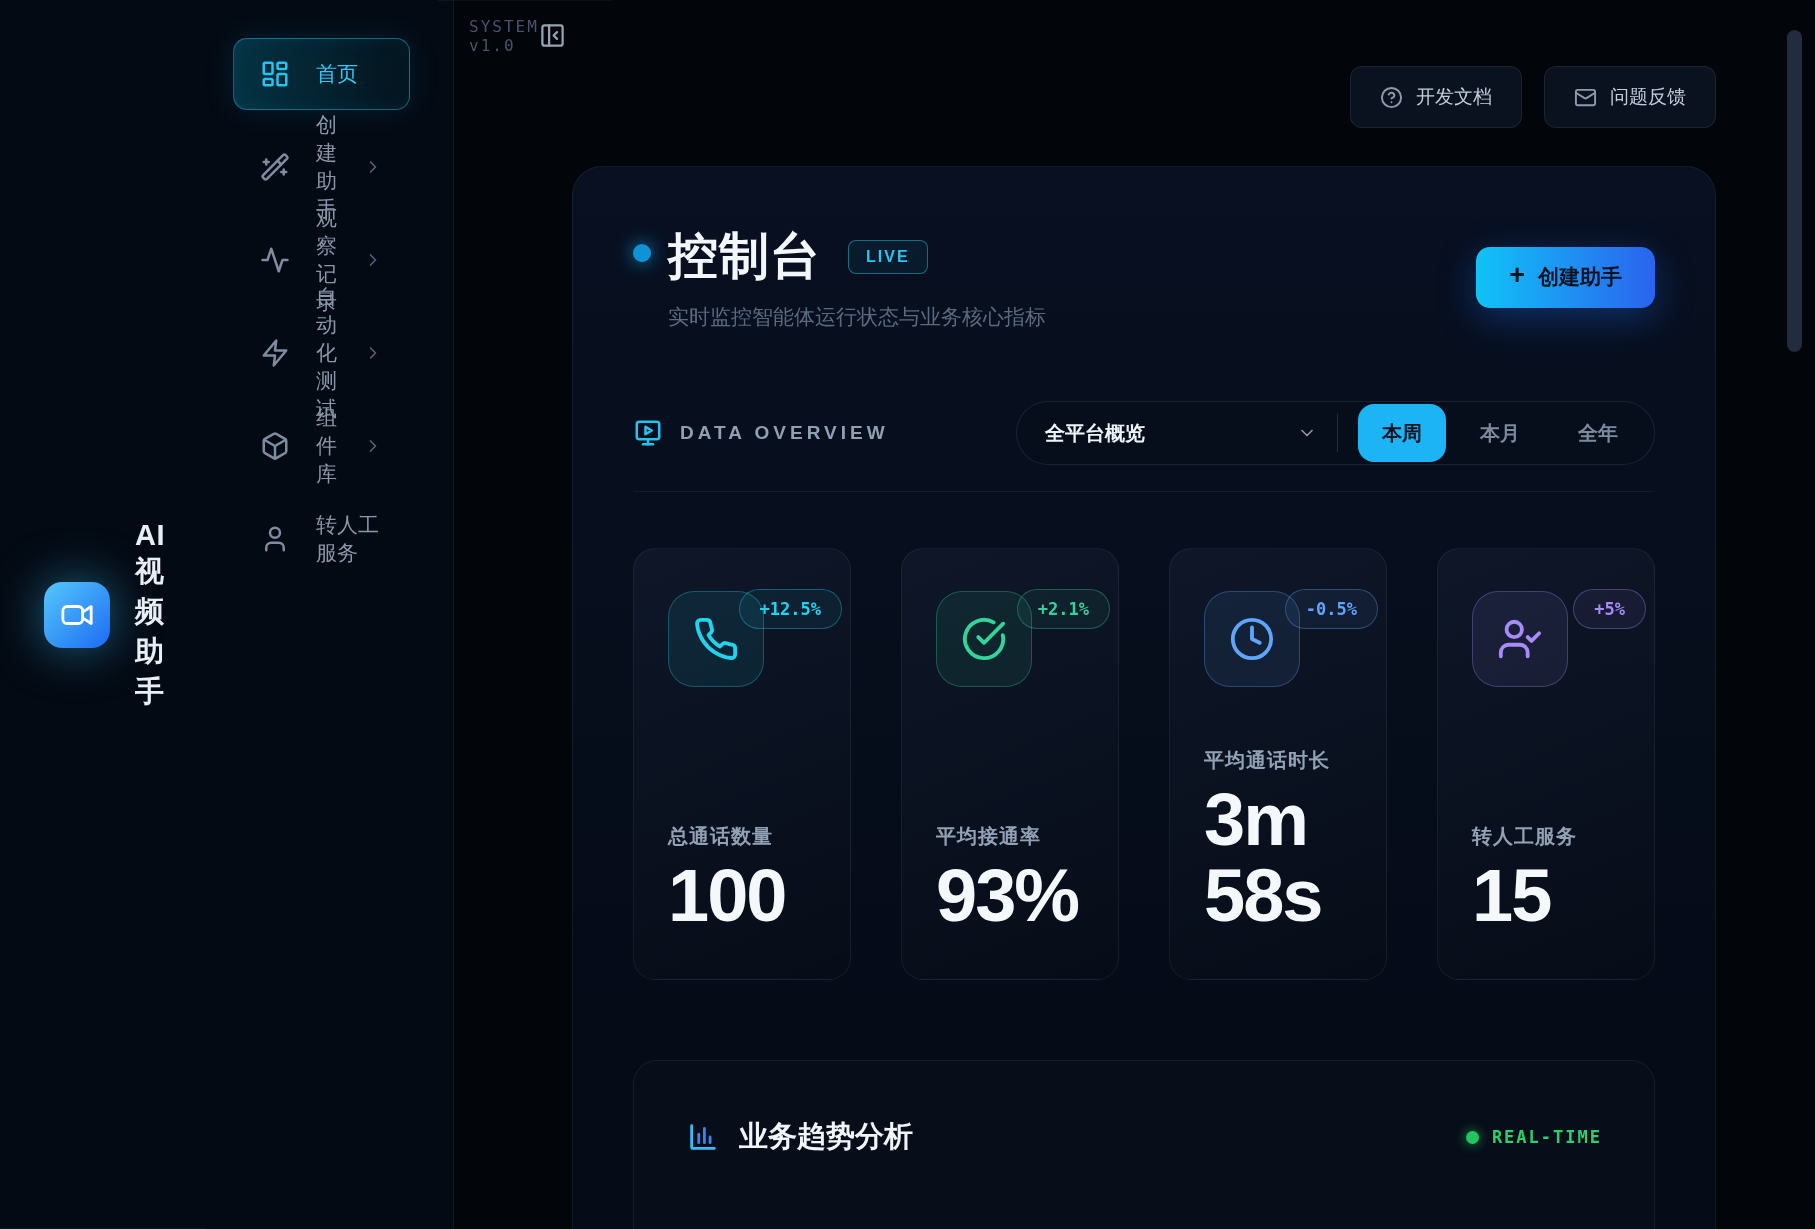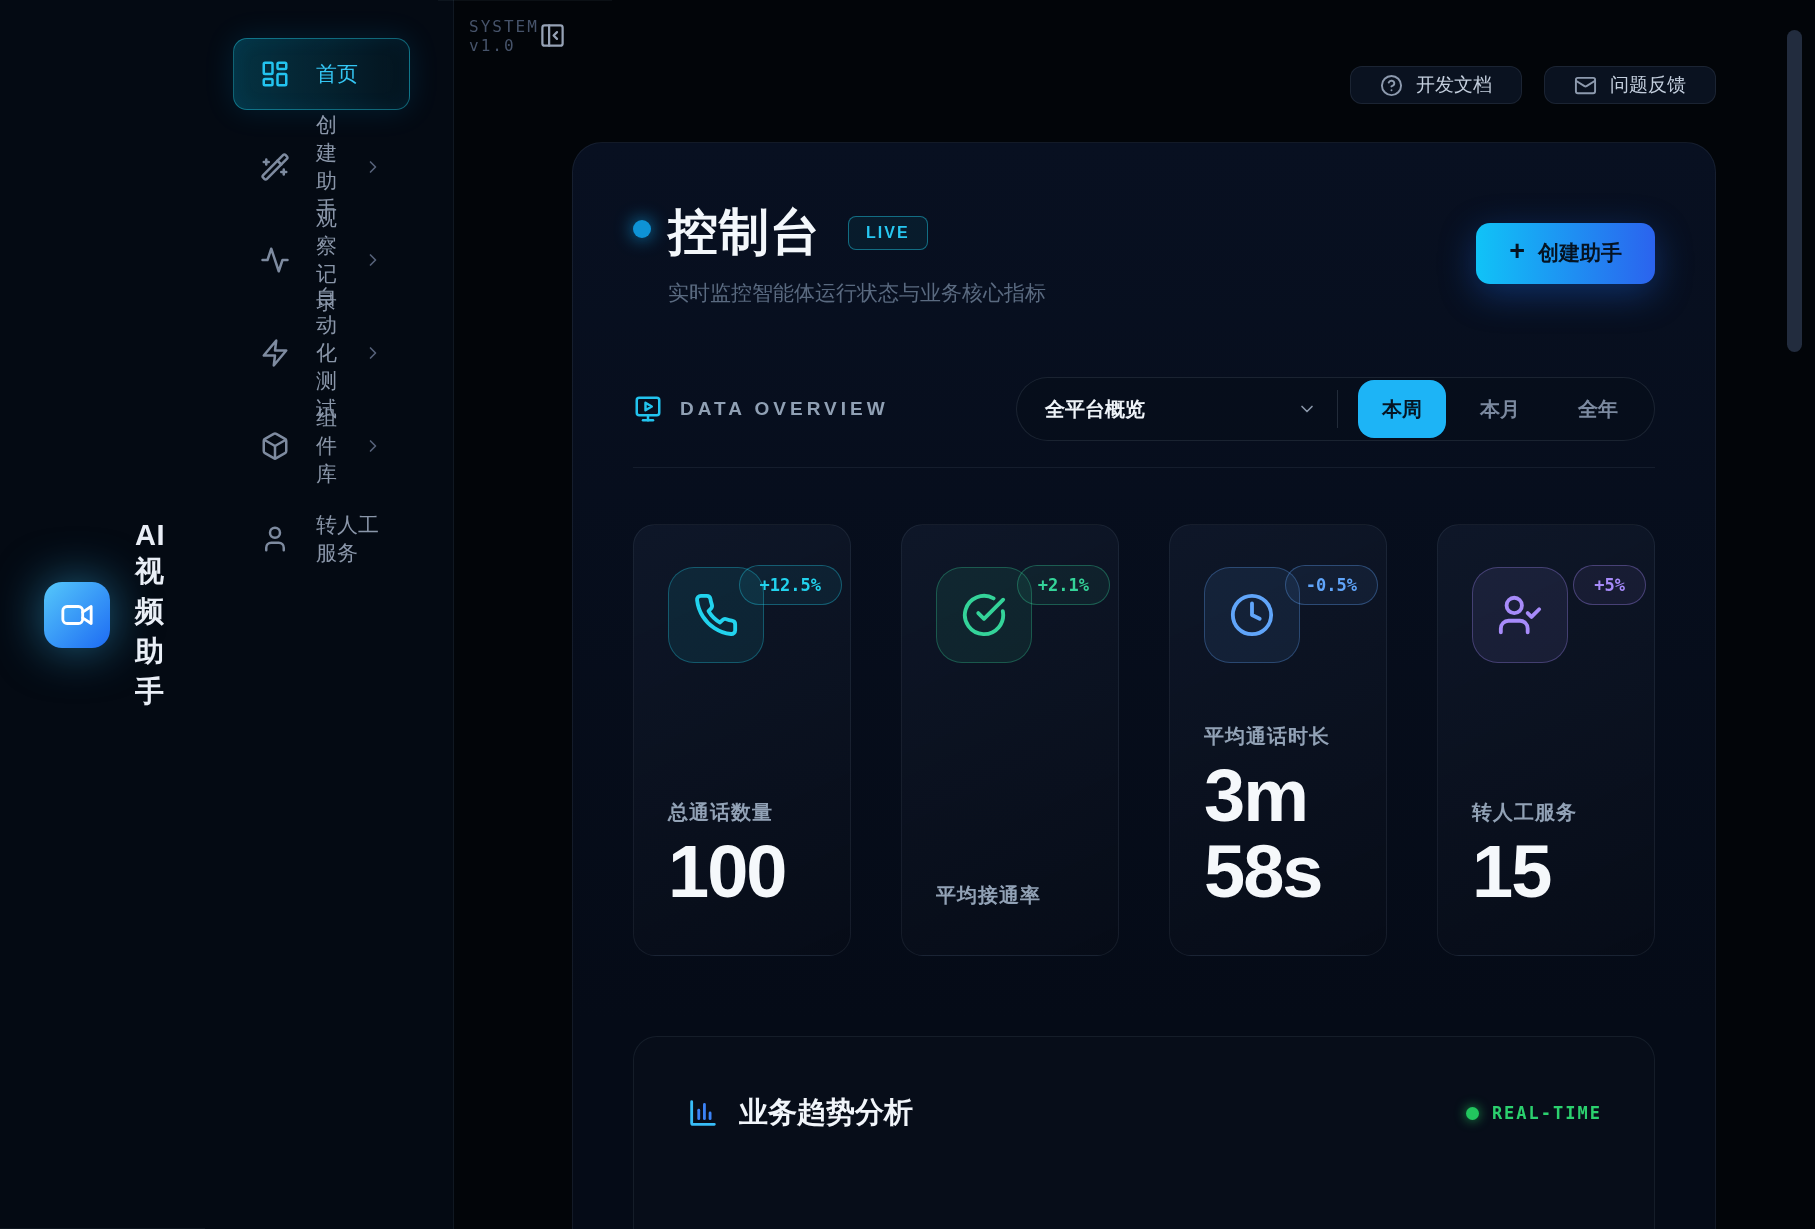--- a/index.html
+++ b/index.html
@@ -39,21 +39,21 @@
   .side-footer { display:flex; align-items:center; justify-content:space-between;
     height:70px; padding:0 46px 0 31px; border-top:1px solid rgba(148,163,184,.07); }
   .sysver { font-family:"DejaVu Sans Mono","Liberation Mono",monospace; font-size:16px;
     color:#46536a; letter-spacing:2px; }
   .collapse-btn { background:none; border:none; padding:0; color:#96a2b5; cursor:pointer; display:flex; }
   .collapse-btn svg { width:27px; height:27px; }
 
   
   .main { flex:1; padding:66px 99px 0 118px; position:relative; }
   .topbar { display:flex; justify-content:flex-end; gap:22px; }
-  .tb-btn { display:flex; align-items:center; gap:13px; height:38px; padding:0 29px;
+  .tb-btn { display:flex; align-items:center; gap:13px; height:62px; padding:0 29px;
     background:#0a1220; border:1px solid rgba(148,163,184,.13); border-radius:12px;
     color:#c3cedd; font-size:19px; cursor:pointer; font-family:inherit; }
   .tb-btn svg { width:23px; height:23px; color:#8d9aae; }
 
   .console-card { margin-top:38px; height:1600px;
     background:linear-gradient(180deg,#081021 0%,#050b17 55%);
     border:1px solid rgba(148,163,184,.1); border-radius:30px; padding:56px 60px; }
 
   .console-head { display:flex; align-items:center; justify-content:space-between; }
   .head-left { display:flex; align-items:flex-start; gap:17px; }
@@ -325,20 +325,21 @@
 
         <div class="stat-card" style="--ac: #34d399; --ac-rgb: 52,211,153;">
           <div class="tile">
             <svg viewBox="0 0 24 24" fill="none" stroke="currentColor" stroke-width="2" stroke-linecap="round" stroke-linejoin="round">
               <path d="M21.801 10A10 10 0 1 1 17 3.335"></path>
                 <path d="m9 11 3 3L22 4"></path>
             </svg>
           </div>
           <span class="delta">+2.1%</span>
           <div class="stat-label">平均接通率</div>
+          <div class="stat-value">93%</div>
         </div>
 
         <div class="stat-card" style="--ac: #60a5fa; --ac-rgb: 96,165,250;">
           <div class="tile">
             <svg viewBox="0 0 24 24" fill="none" stroke="currentColor" stroke-width="2" stroke-linecap="round" stroke-linejoin="round">
               <circle cx="12" cy="12" r="10"></circle>
                 <polyline points="12 6 12 12 16 14"></polyline>
             </svg>
           </div>
           <span class="delta">-0.5%</span>

